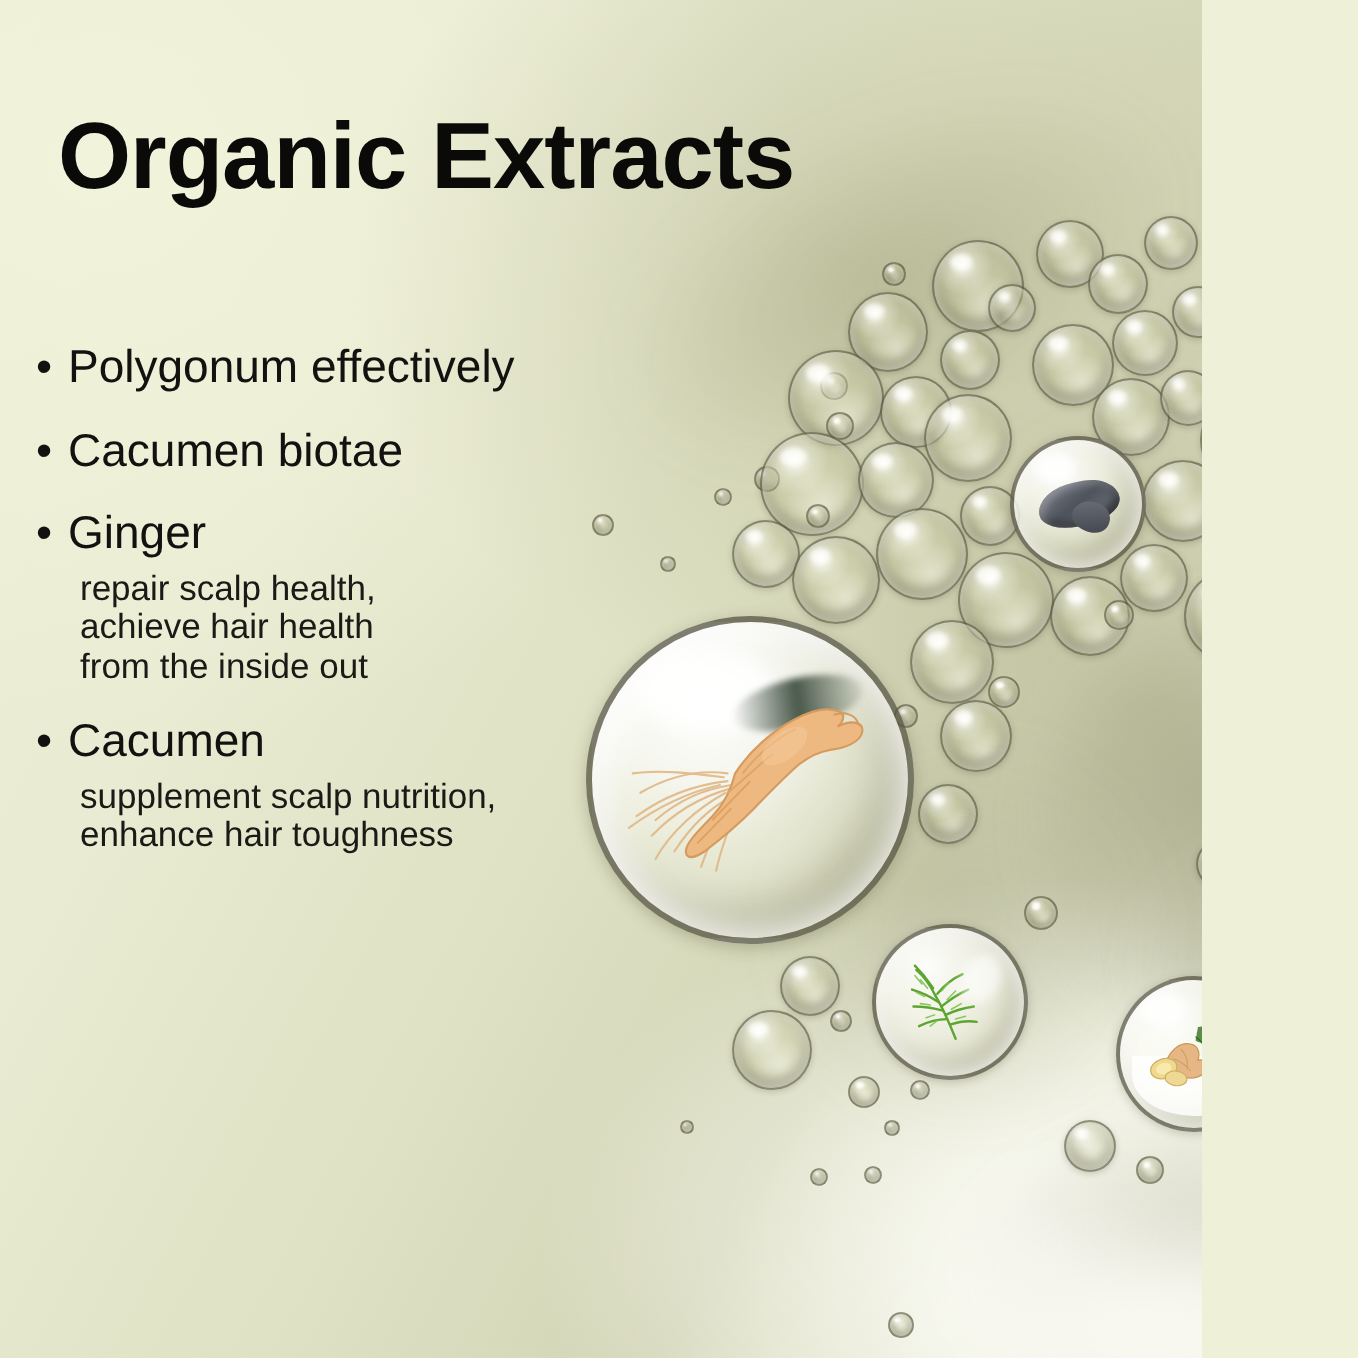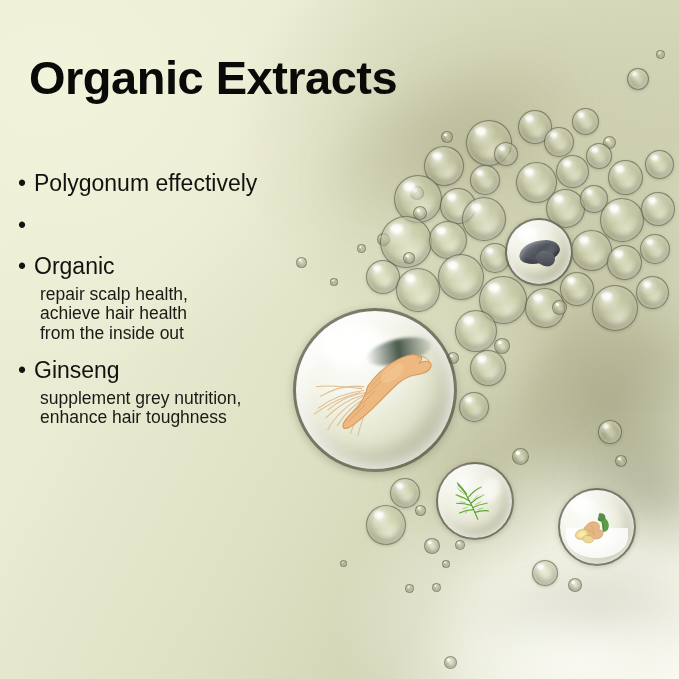--- a/index.html
+++ b/index.html
@@ -2,21 +2,21 @@
 <html><head>
 <meta charset="utf-8">
 <style>
   html,body{margin:0;padding:0;}
   body{
     width:679px;height:679px;overflow:hidden;
     font-family:"Liberation Sans", sans-serif;
     background:#eef0d8;
   }
   #poster{
-    position:relative;width:679px;height:679px;overflow:hidden;
+    position:relative;width:601px;height:679px;overflow:hidden;
     background:
       radial-gradient(ellipse 420px 300px at 88% 92%, rgba(255,255,250,.95) 0%, rgba(255,255,250,0) 62%),
       radial-gradient(ellipse 300px 240px at 96% 52%, rgba(150,150,110,.30) 0%, rgba(150,150,110,0) 70%),
       radial-gradient(ellipse 360px 300px at 72% 20%, rgba(175,176,140,.42) 0%, rgba(175,176,140,0) 72%),
       radial-gradient(ellipse 500px 420px at 8% 12%, rgba(242,243,219,1) 0%, rgba(242,243,219,0) 70%),
       linear-gradient(118deg,#edeed6 0%,#e9ebd2 28%,#dfe1c4 52%,#d2d4b6 72%,#e4e6cf 88%,#f3f4e6 100%);
   }
 
   
   .swirl{position:absolute;border-radius:50%;filter:blur(13px);pointer-events:none;}
@@ -267,36 +267,37 @@
     <div class="item">
       <div class="item-head">
         <span class="dot">•</span>
         <span>Polygonum effectively</span>
       </div>
     </div>
 
     <div class="item">
       <div class="item-head">
         <span class="dot">•</span>
+        <span>Cacumen biotae</span>
       </div>
     </div>
 
     <div class="item">
       <div class="item-head">
         <span class="dot">•</span>
-        <span>Organic</span>
+        <span>Ginger</span>
       </div>
       <div class="item-body">repair scalp health,
 achieve hair health
 from the inside out</div>
     </div>
 
     <div class="item">
       <div class="item-head">
         <span class="dot">•</span>
-        <span>Ginseng</span>
+        <span>Cacumen</span>
       </div>
-      <div class="item-body">supplement grey nutrition,
+      <div class="item-body">supplement scalp nutrition,
 enhance hair toughness</div>
     </div>
 
   </div>
 </div>
 
 </body></html>

